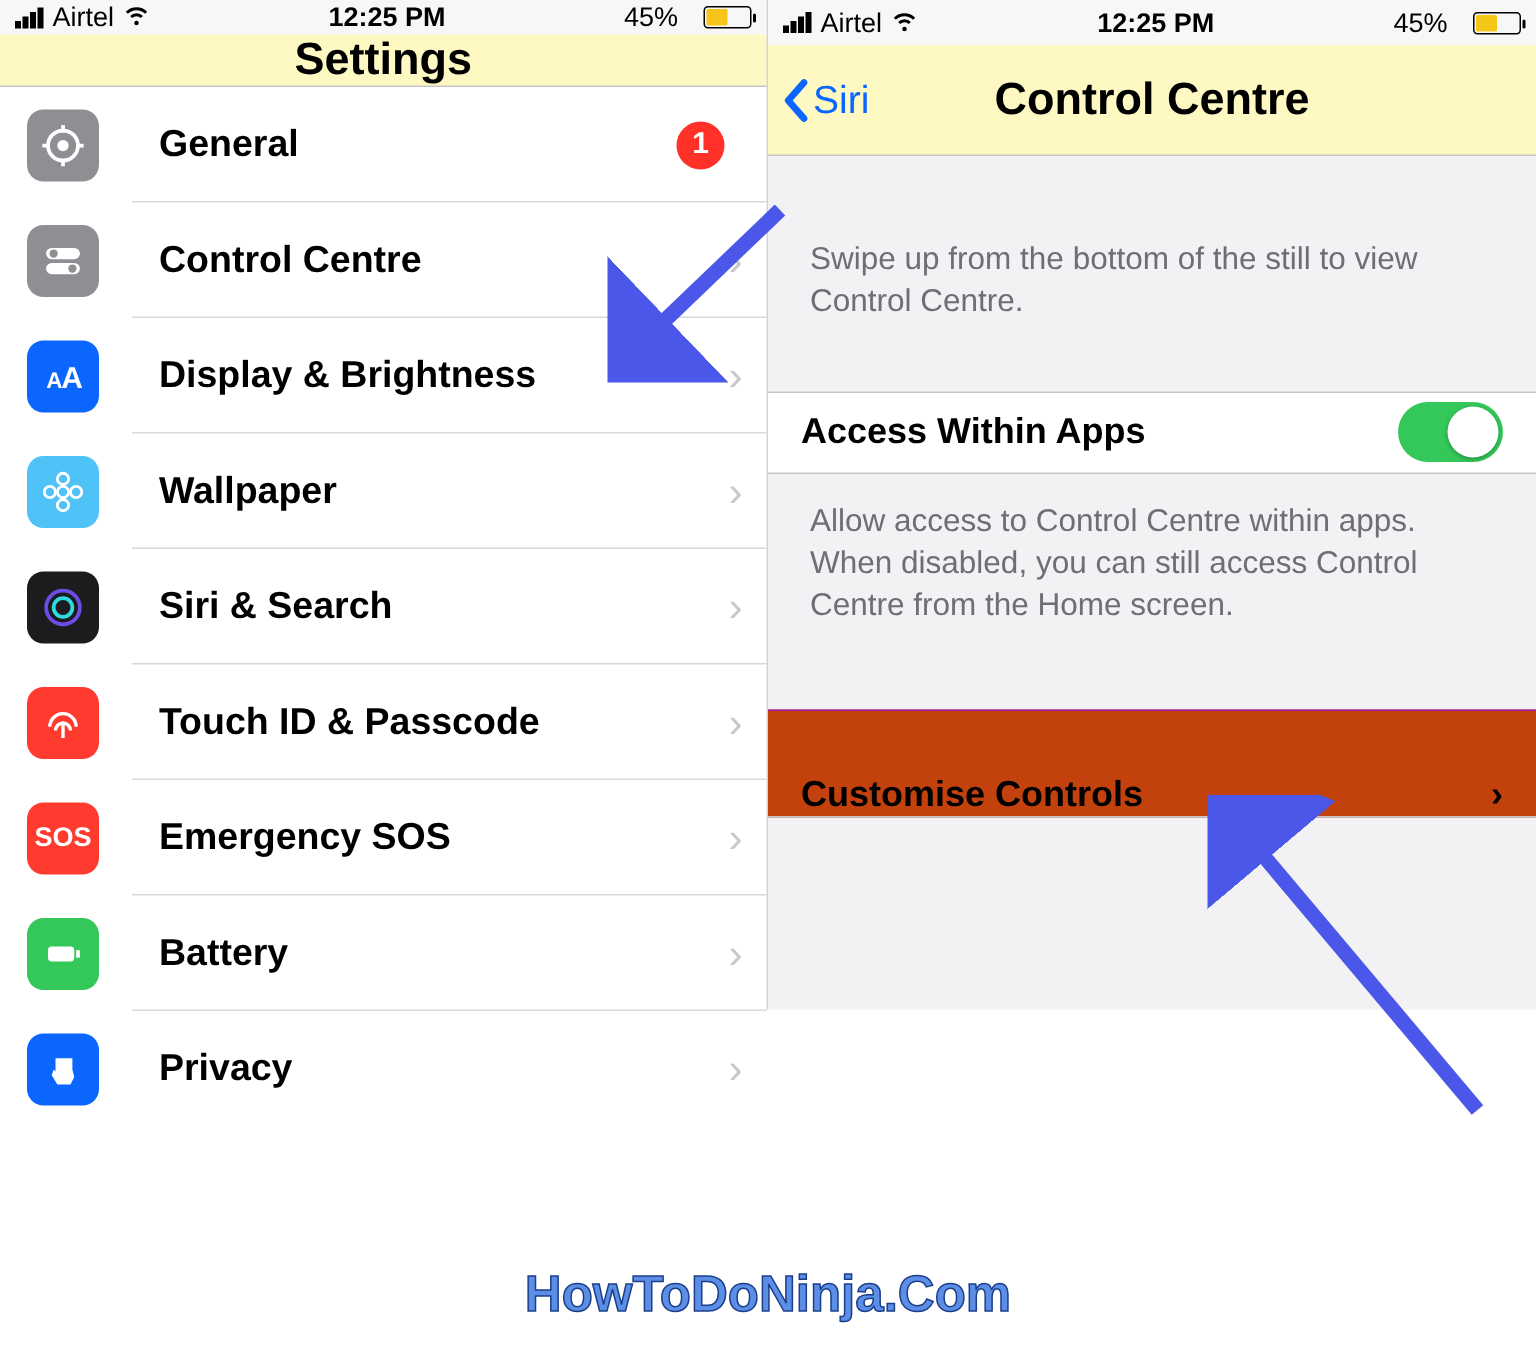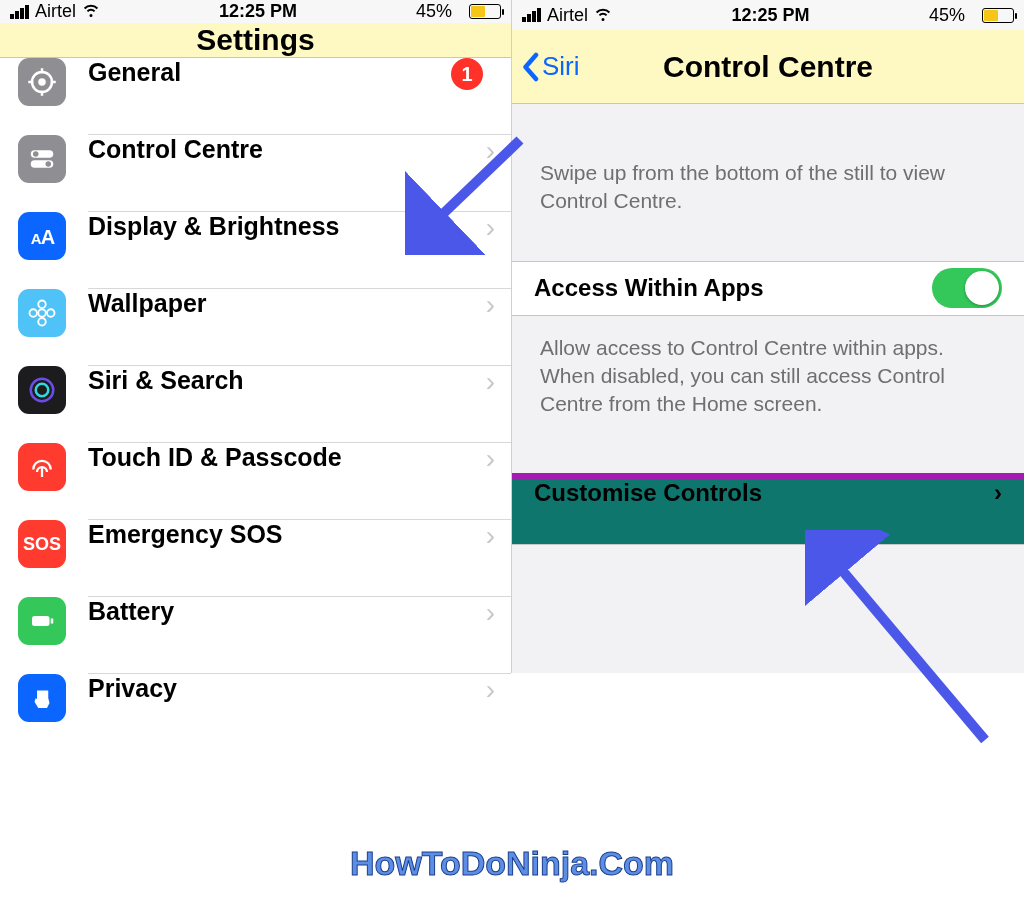--- a/index.html
+++ b/index.html
@@ -60,24 +60,25 @@
     position:absolute; left:8px; top:0; bottom:0;
     display:flex; align-items:center; gap:2px;
     color:#0b66ff; font-size:26px; font-weight:500;
     border:none; background:none; cursor:pointer;
   }
   .back-button svg { width:20px; height:30px; }
   
   .list-group { background:#fff; }
   .list-spacer { height:30px; background:#f2f2f4; }
   .list-row {
-    display:flex; align-items:flex-start;
+    display:flex; align-items:center;
     padding: 0 16px 0 18px;
     height: 77px;
     position:relative;
+    gap:18px;
   }
   .list-row .app-icon {
     width:48px; height:48px; border-radius:11px;
     flex-shrink:0; margin-right:22px;
     display:flex; align-items:center; justify-content:center;
   }
   .list-row .label { font-size:25px; font-weight:600; flex-grow:1; }
   .list-row .chevron { color:#c7c7cc; font-size:28px; font-weight:400; }
   .list-row .badge {
     width:32px; height:32px; border-radius:16px; background:#ff3128;
@@ -104,24 +105,24 @@
   }
   .cell .label2 { flex-grow:1; }
   .toggle {
     width:70px; height:40px; border-radius:20px; background:#34c759; position:relative;
   }
   .toggle .knob {
     position:absolute; right:3px; top:3px; width:34px; height:34px; border-radius:17px; background:#fff;
     box-shadow: 0 1px 3px rgba(0,0,0,.3);
   }
   .cc-row {
-    background:#0f766e; height:72px;
-    display:flex; align-items:flex-start; justify-content:space-between;
+    background:#c2410c; height:72px;
+    display:flex; align-items:flex-end; justify-content:space-between;
     padding:0 22px; font-size:24px; font-weight:600;
-    border-top:6px solid #a21caf;
+    border-top:1px solid #a21caf;
     border-bottom:1px solid #c6c6c8;
   }
   .gap { height:30px; background:#f2f2f4; }
   
   .arrow { position:absolute; pointer-events:none; }
   
   .watermark {
     position:absolute; left:0; right:0; bottom:20px;
     text-align:center; font-size:34px; font-weight:600;
     color:#5d8ee6;

